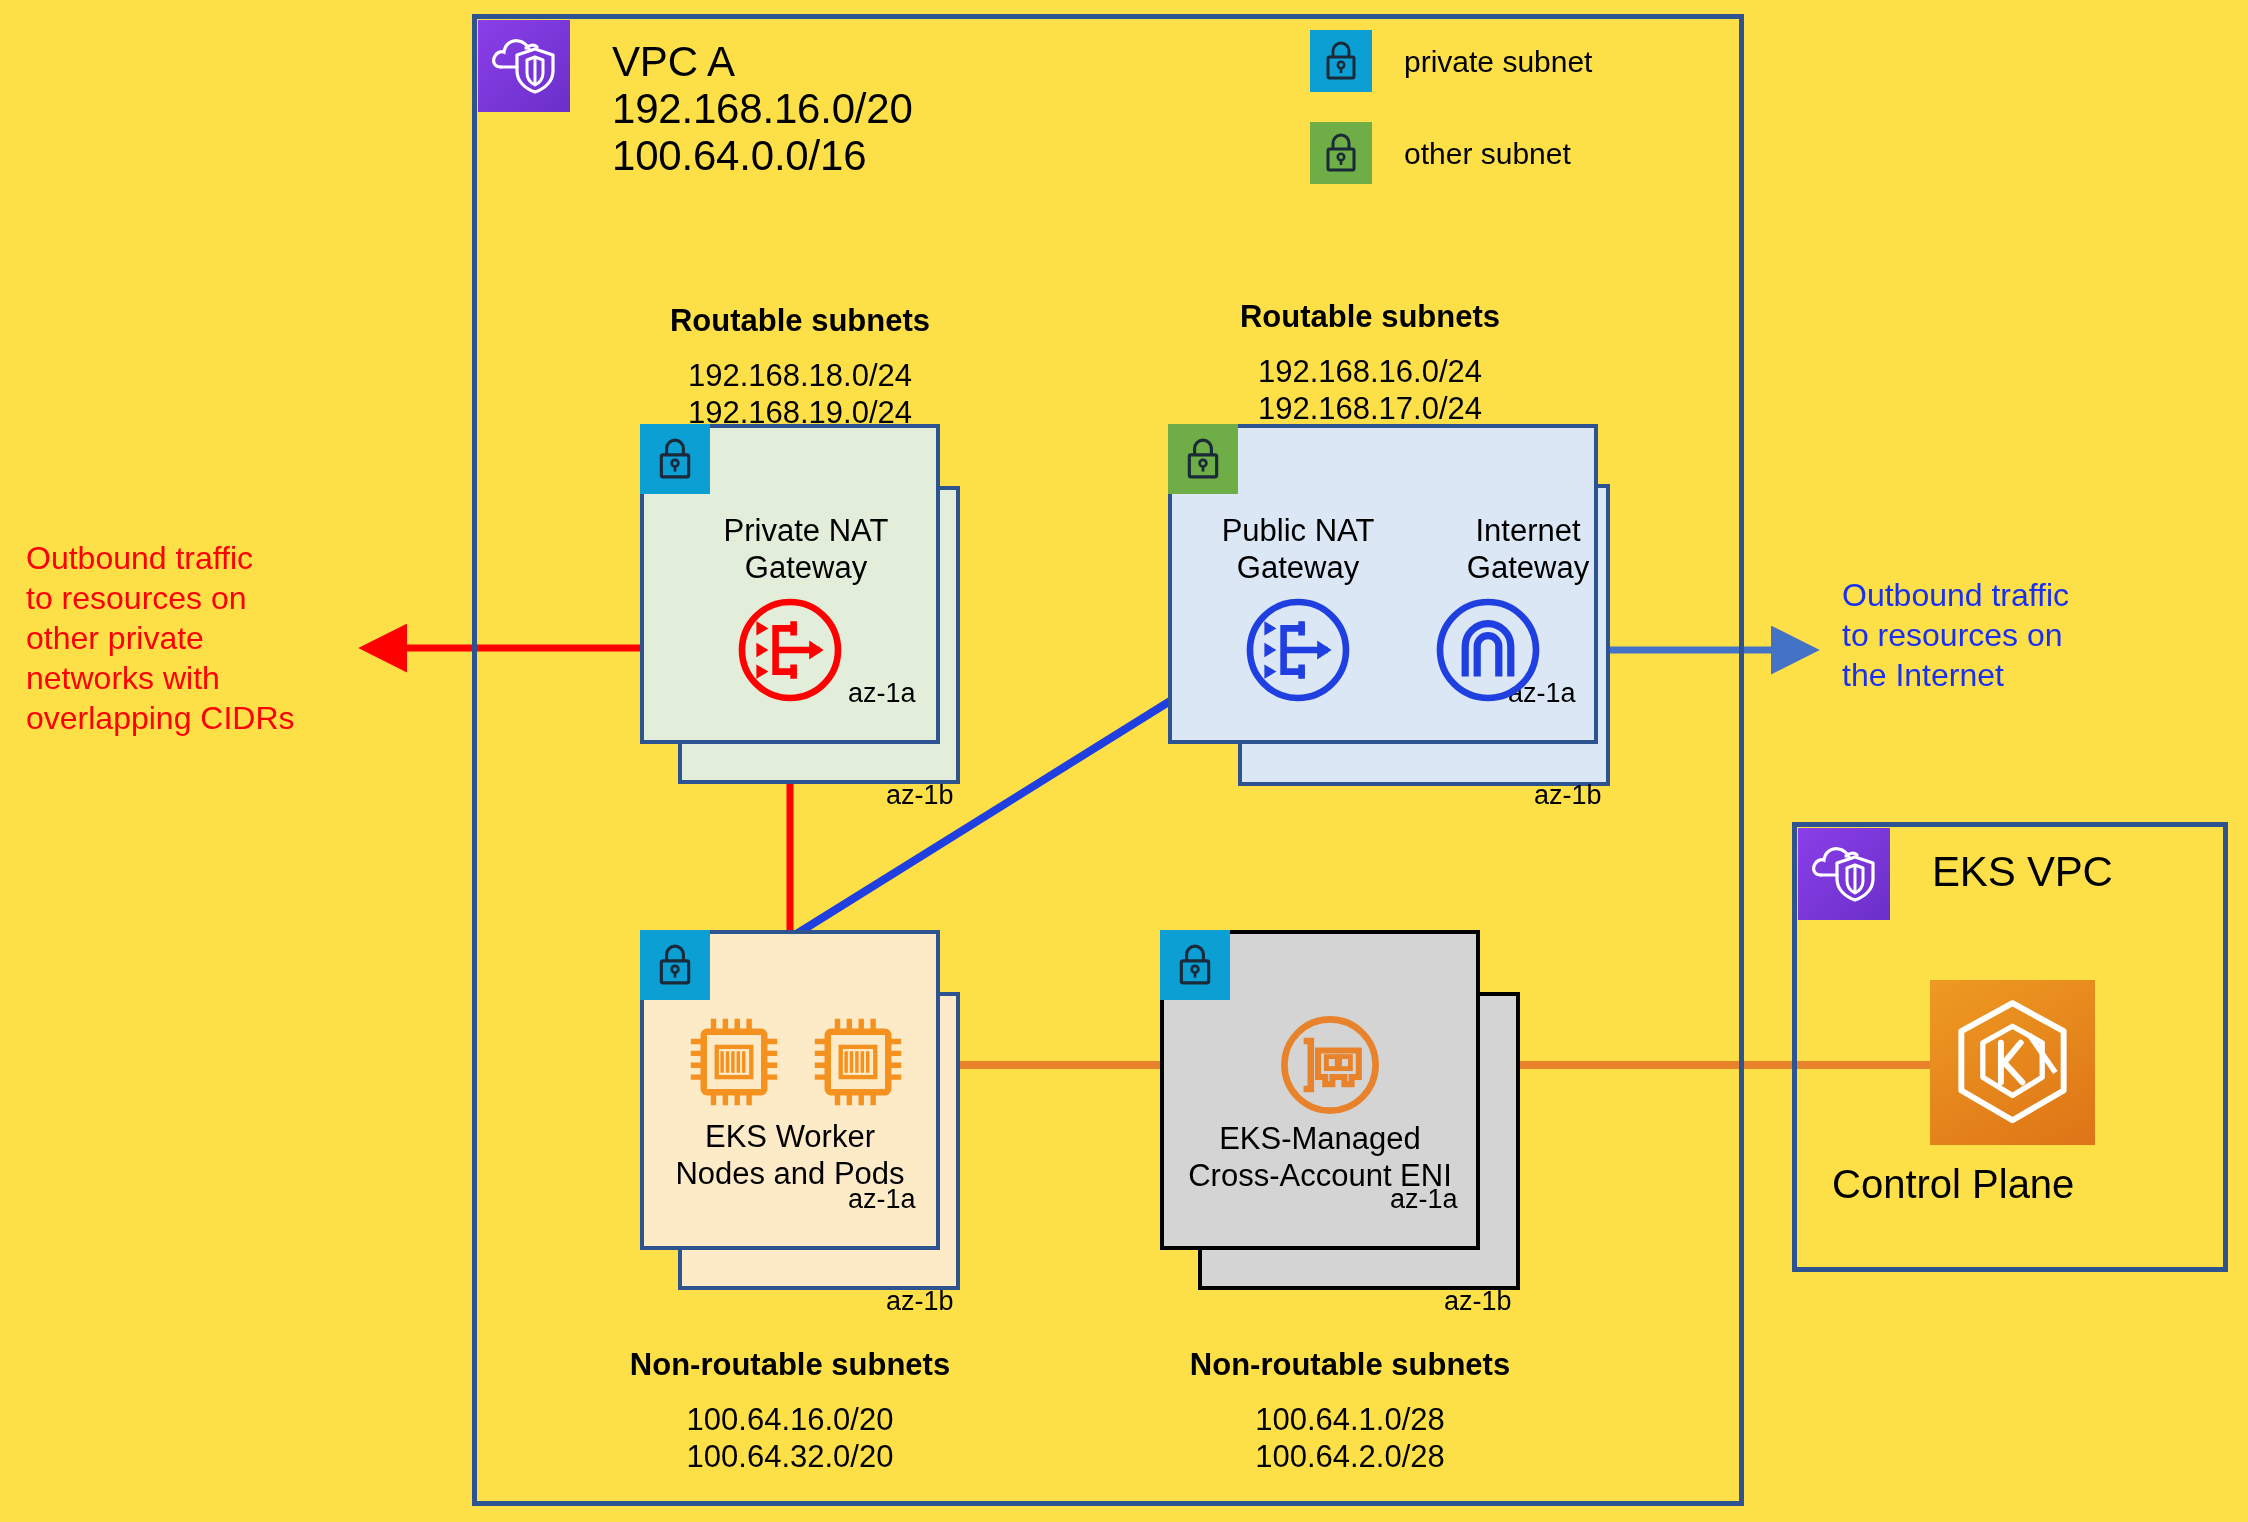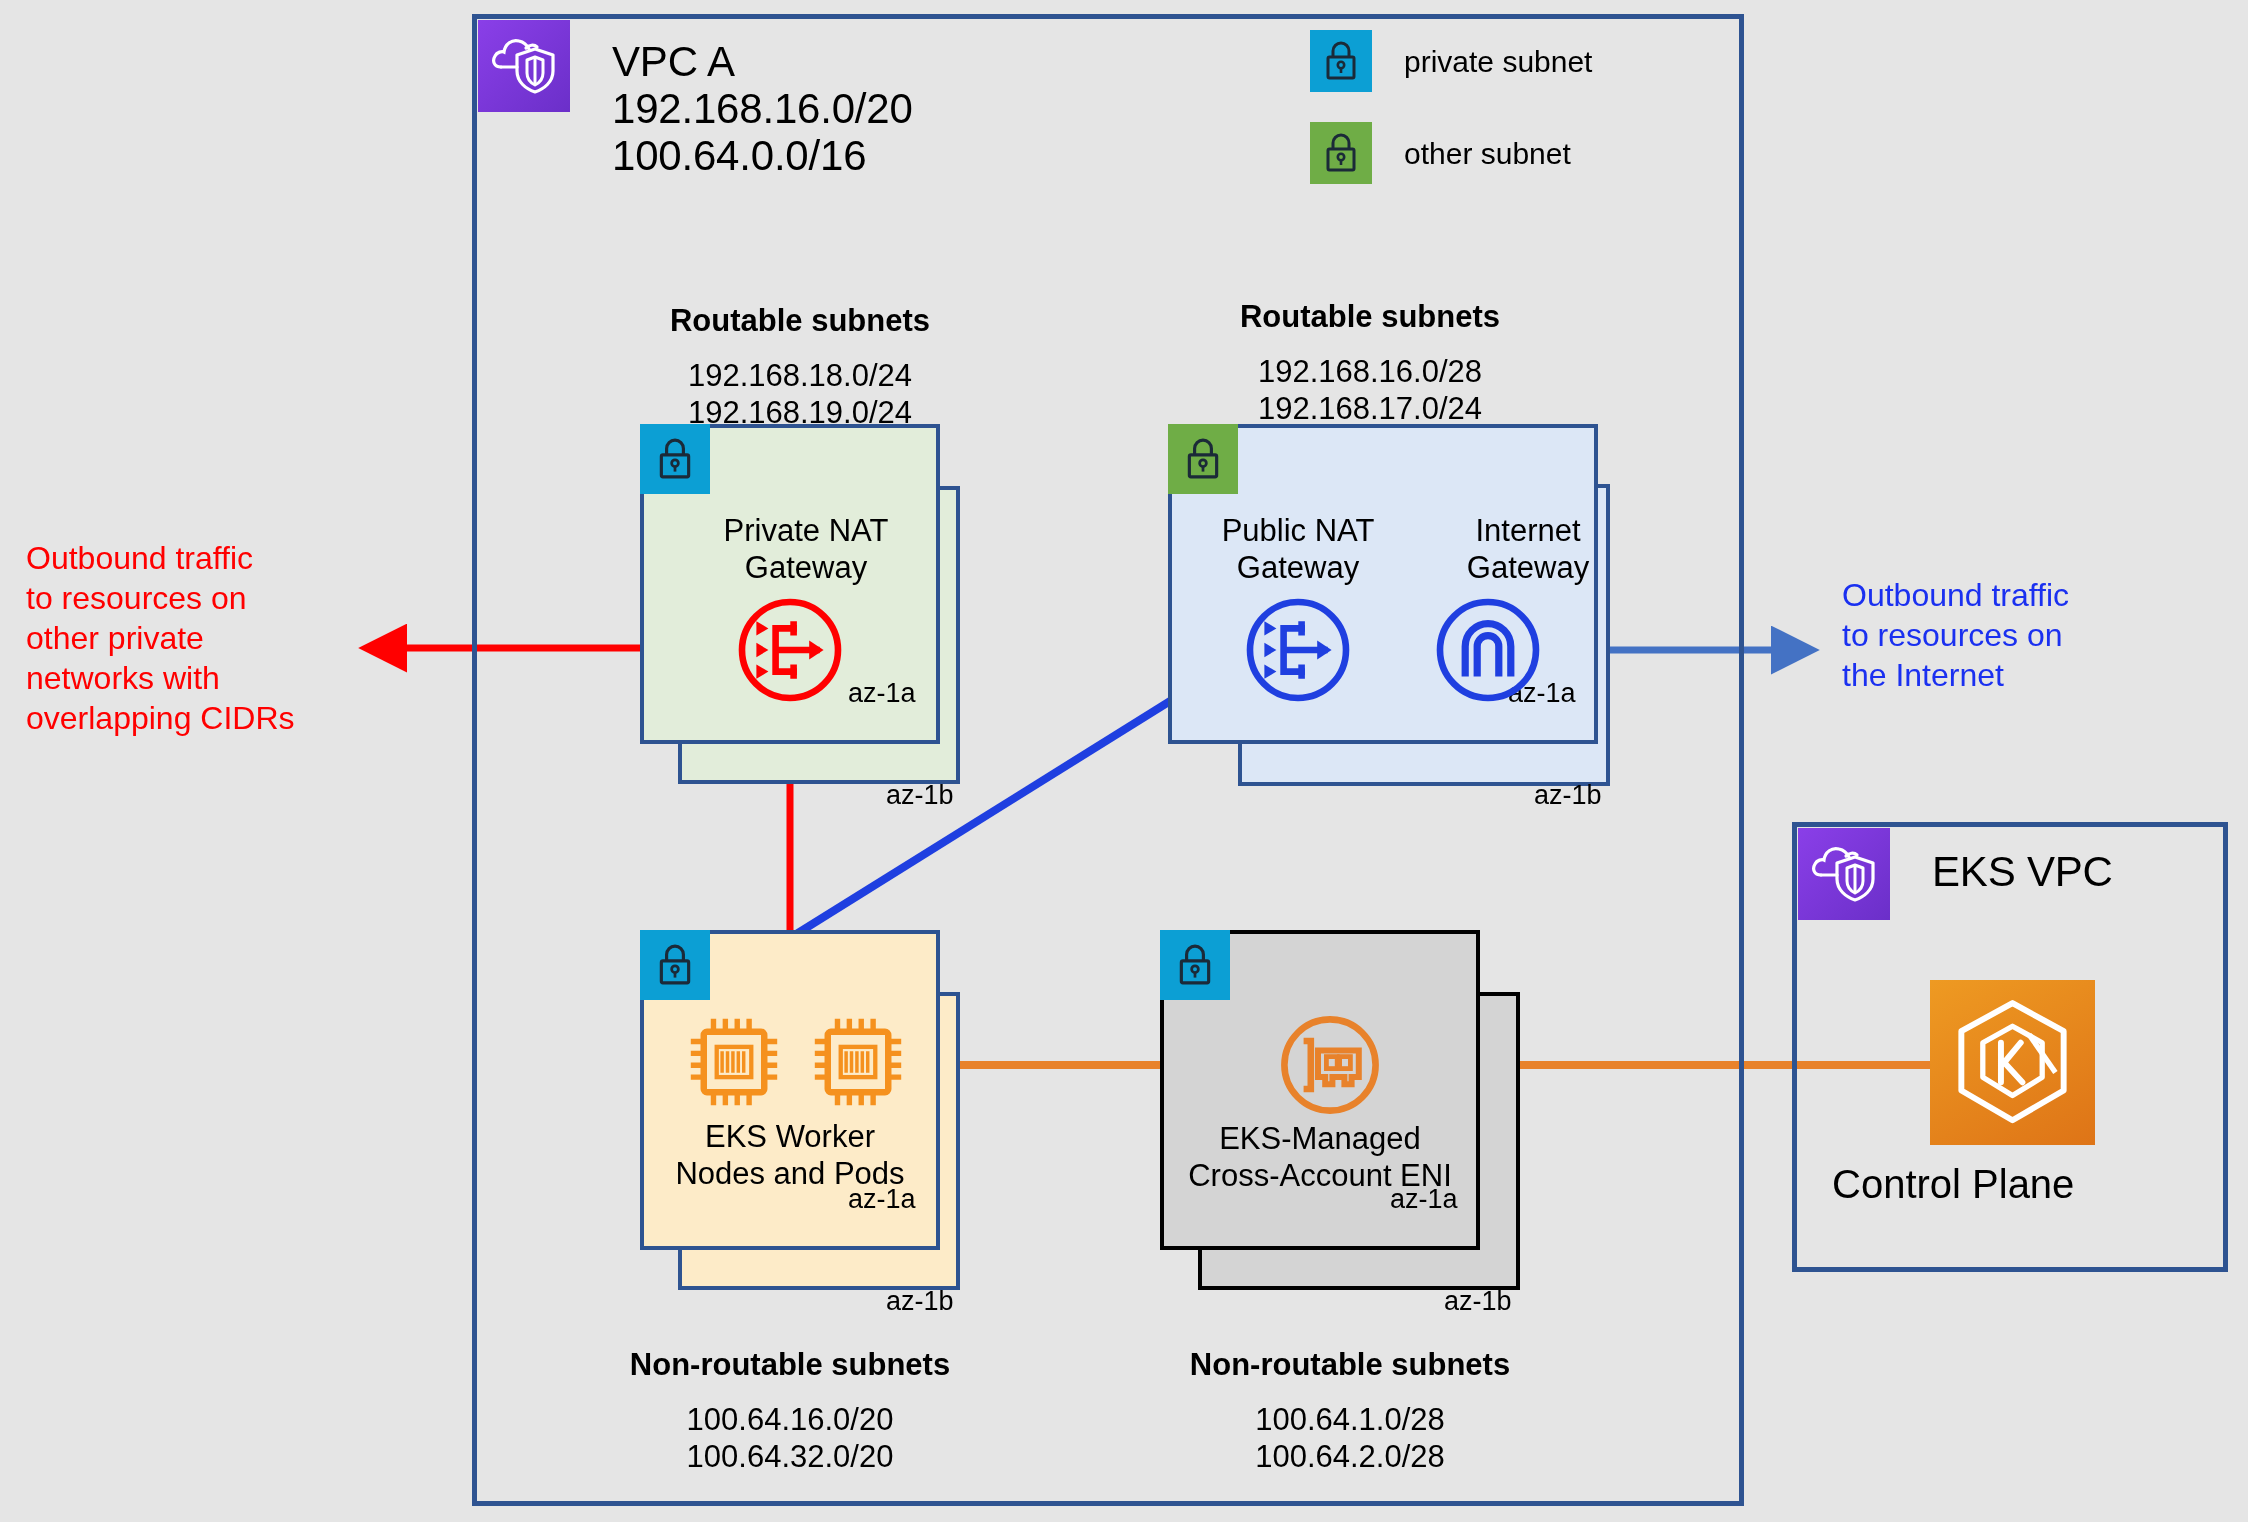--- a/index.html
+++ b/index.html
@@ -8,21 +8,21 @@
     background: #ffffff;
   }
   body {
     font-family: "Liberation Sans", sans-serif;
     -webkit-font-smoothing: antialiased;
   }
   #canvas {
     position: relative;
     width: 2248px;
     height: 1522px;
-    background: #e5e5e5;
+    background: #fde047;
     overflow: hidden;
   }
   .abs { position: absolute; }
 
   
   .vpc-box {
     position: absolute;
     border: 5px solid #2E5391;
     background: transparent;
     box-sizing: border-box;
@@ -208,21 +208,21 @@
   <div class="legend-label" style="left:1404px; top:137px;">other subnet</div>
 
   <div class="subnet-head" style="left:600px; top:284px; width:400px;">
     <span class="hd">Routable subnets</span>
     <span class="cidr">192.168.18.0/24
 192.168.19.0/24</span>
   </div>
 
   <div class="subnet-head" style="left:1160px; top:280px; width:420px;">
     <span class="hd">Routable subnets</span>
-    <span class="cidr">192.168.16.0/28
+    <span class="cidr">192.168.16.0/24
 192.168.17.0/24</span>
   </div>
 
   <div class="az-back" style="left:678px; top:486px; width:282px; height:298px; background:#E2EDDA;"></div>
   <div class="az-tag" style="left:886px; top:780px;">az-1b</div>
 
   <div class="az-front" style="left:640px; top:424px; width:300px; height:320px; background:#E2EDDA;"></div>
   <div class="lockbadge" style="left:640px; top:424px; width:70px; height:70px; background:#0C9FD4;">
     <svg width="38" height="42" viewBox="0 0 36 40" aria-hidden="true">
       <rect x="5" y="16" width="26" height="21" rx="1.5" fill="none" stroke="#1b2a38" stroke-width="3"></rect>

